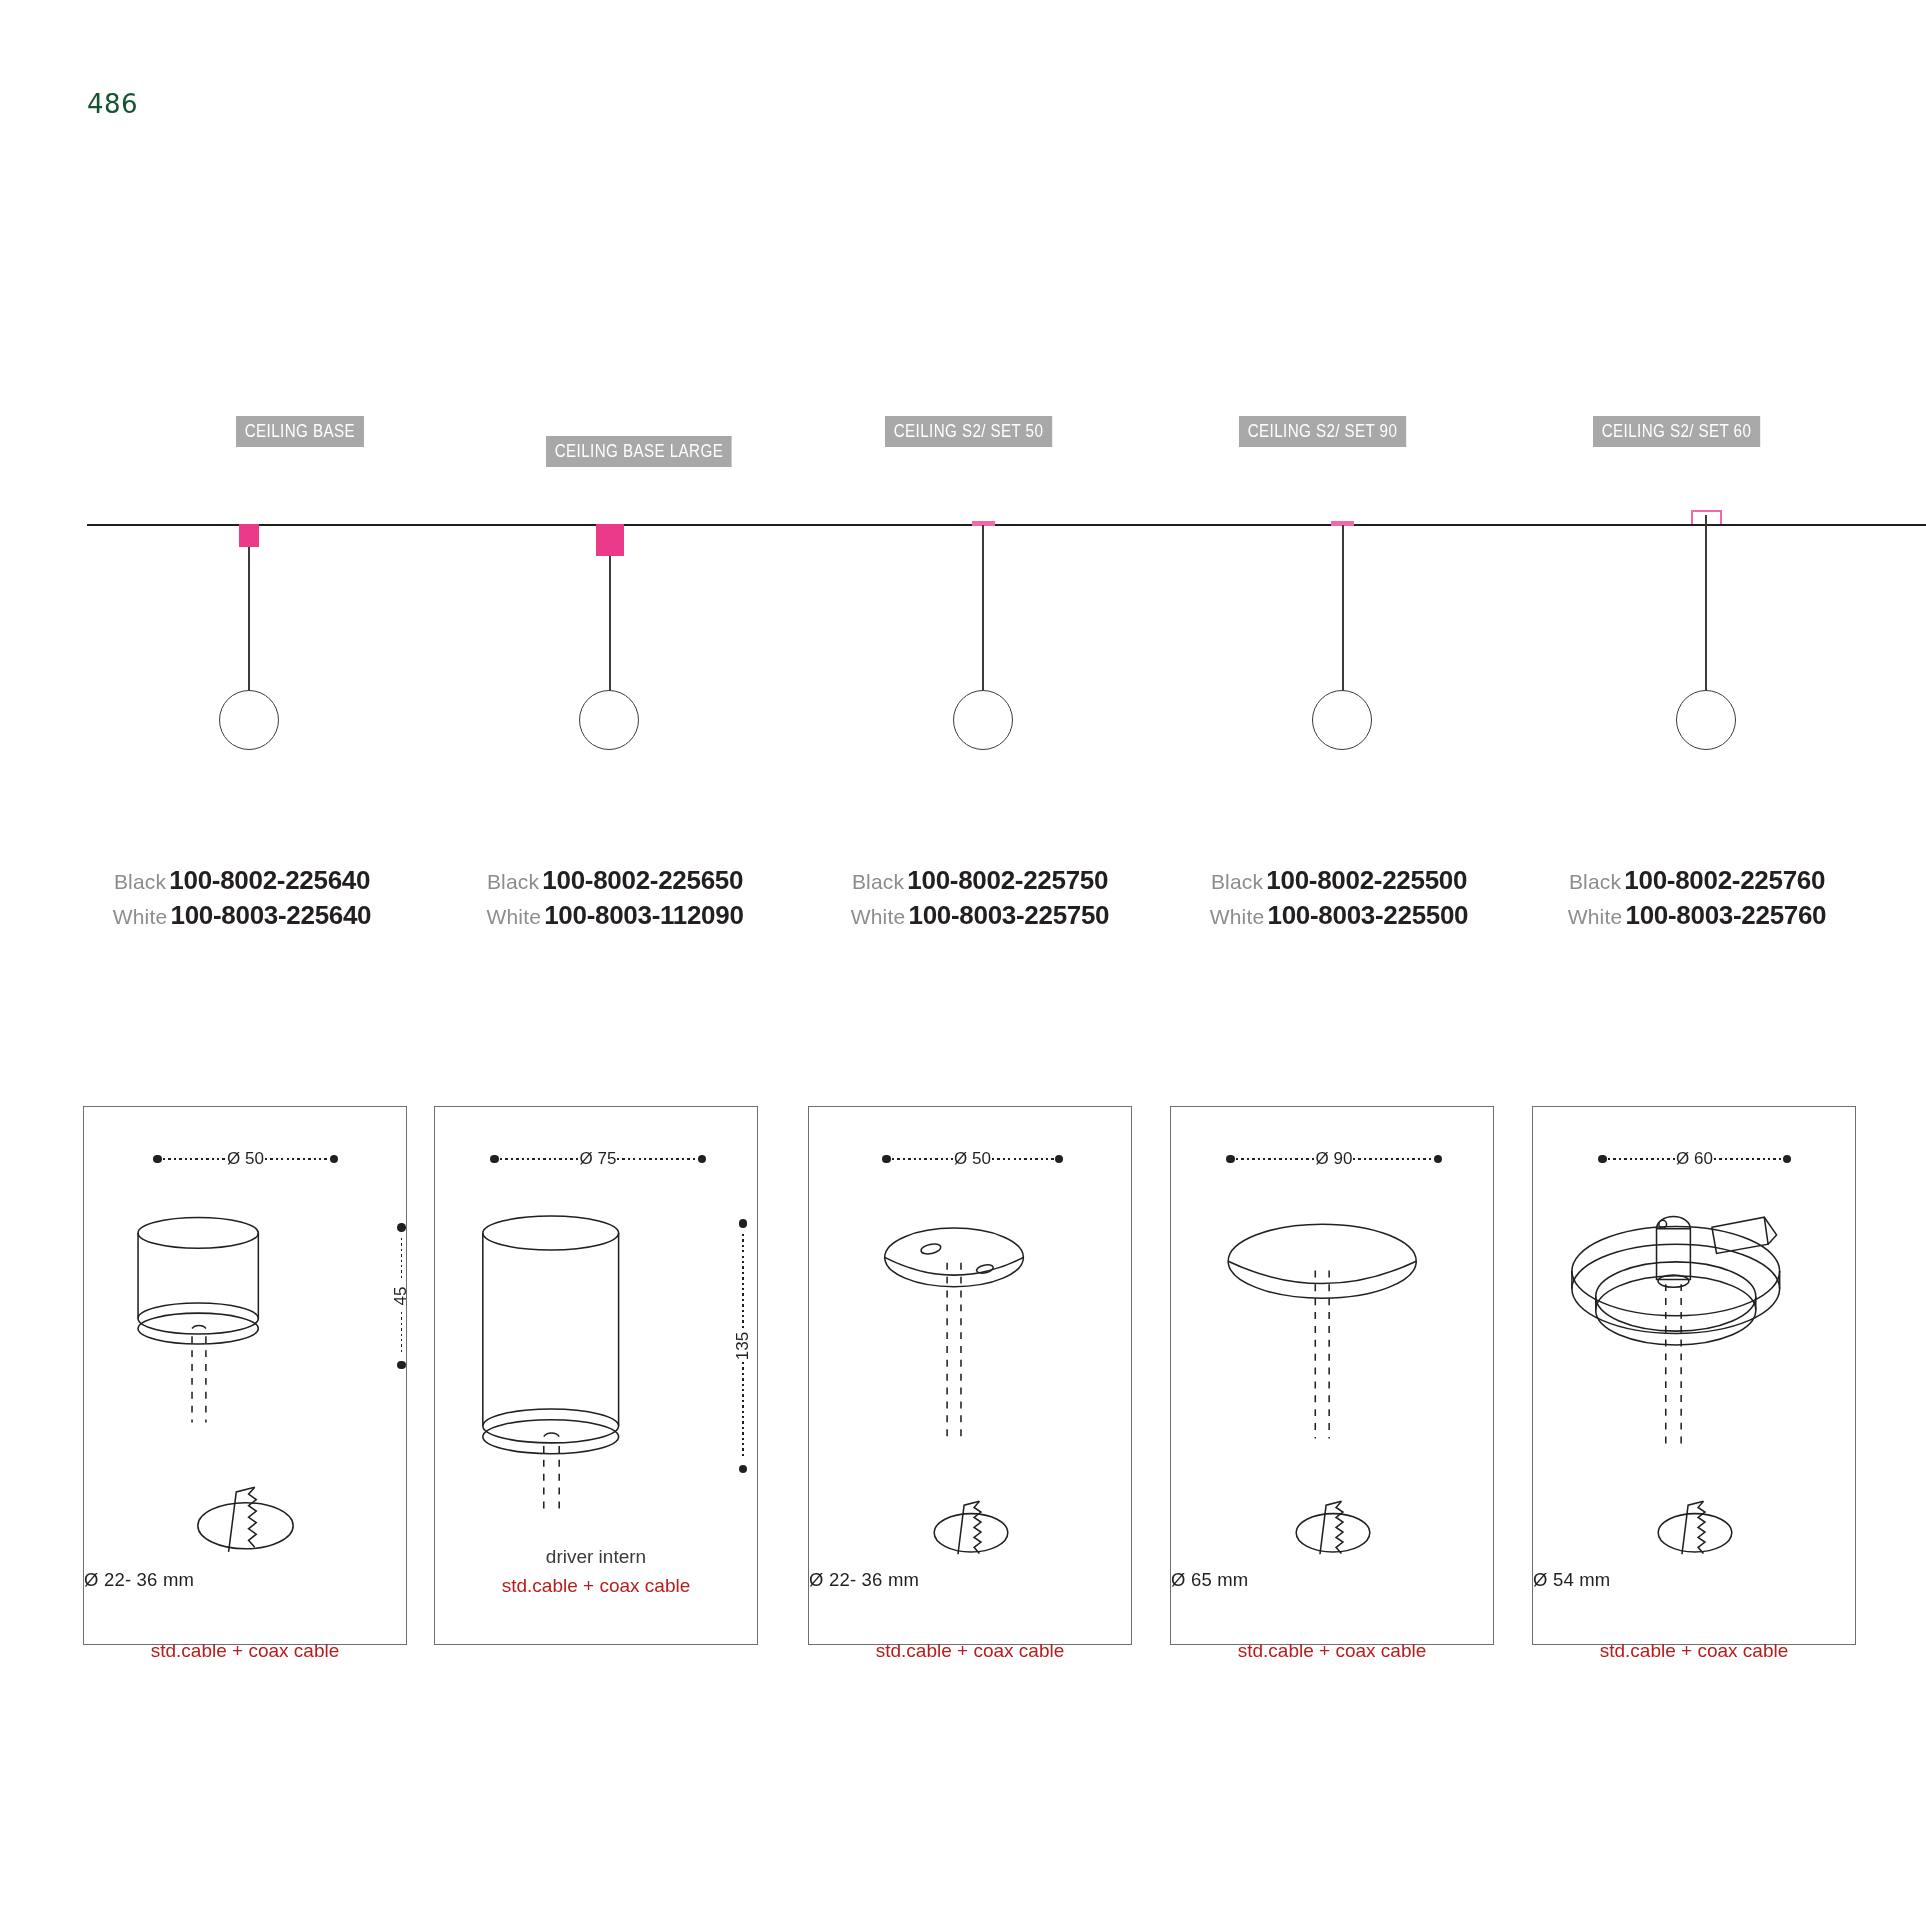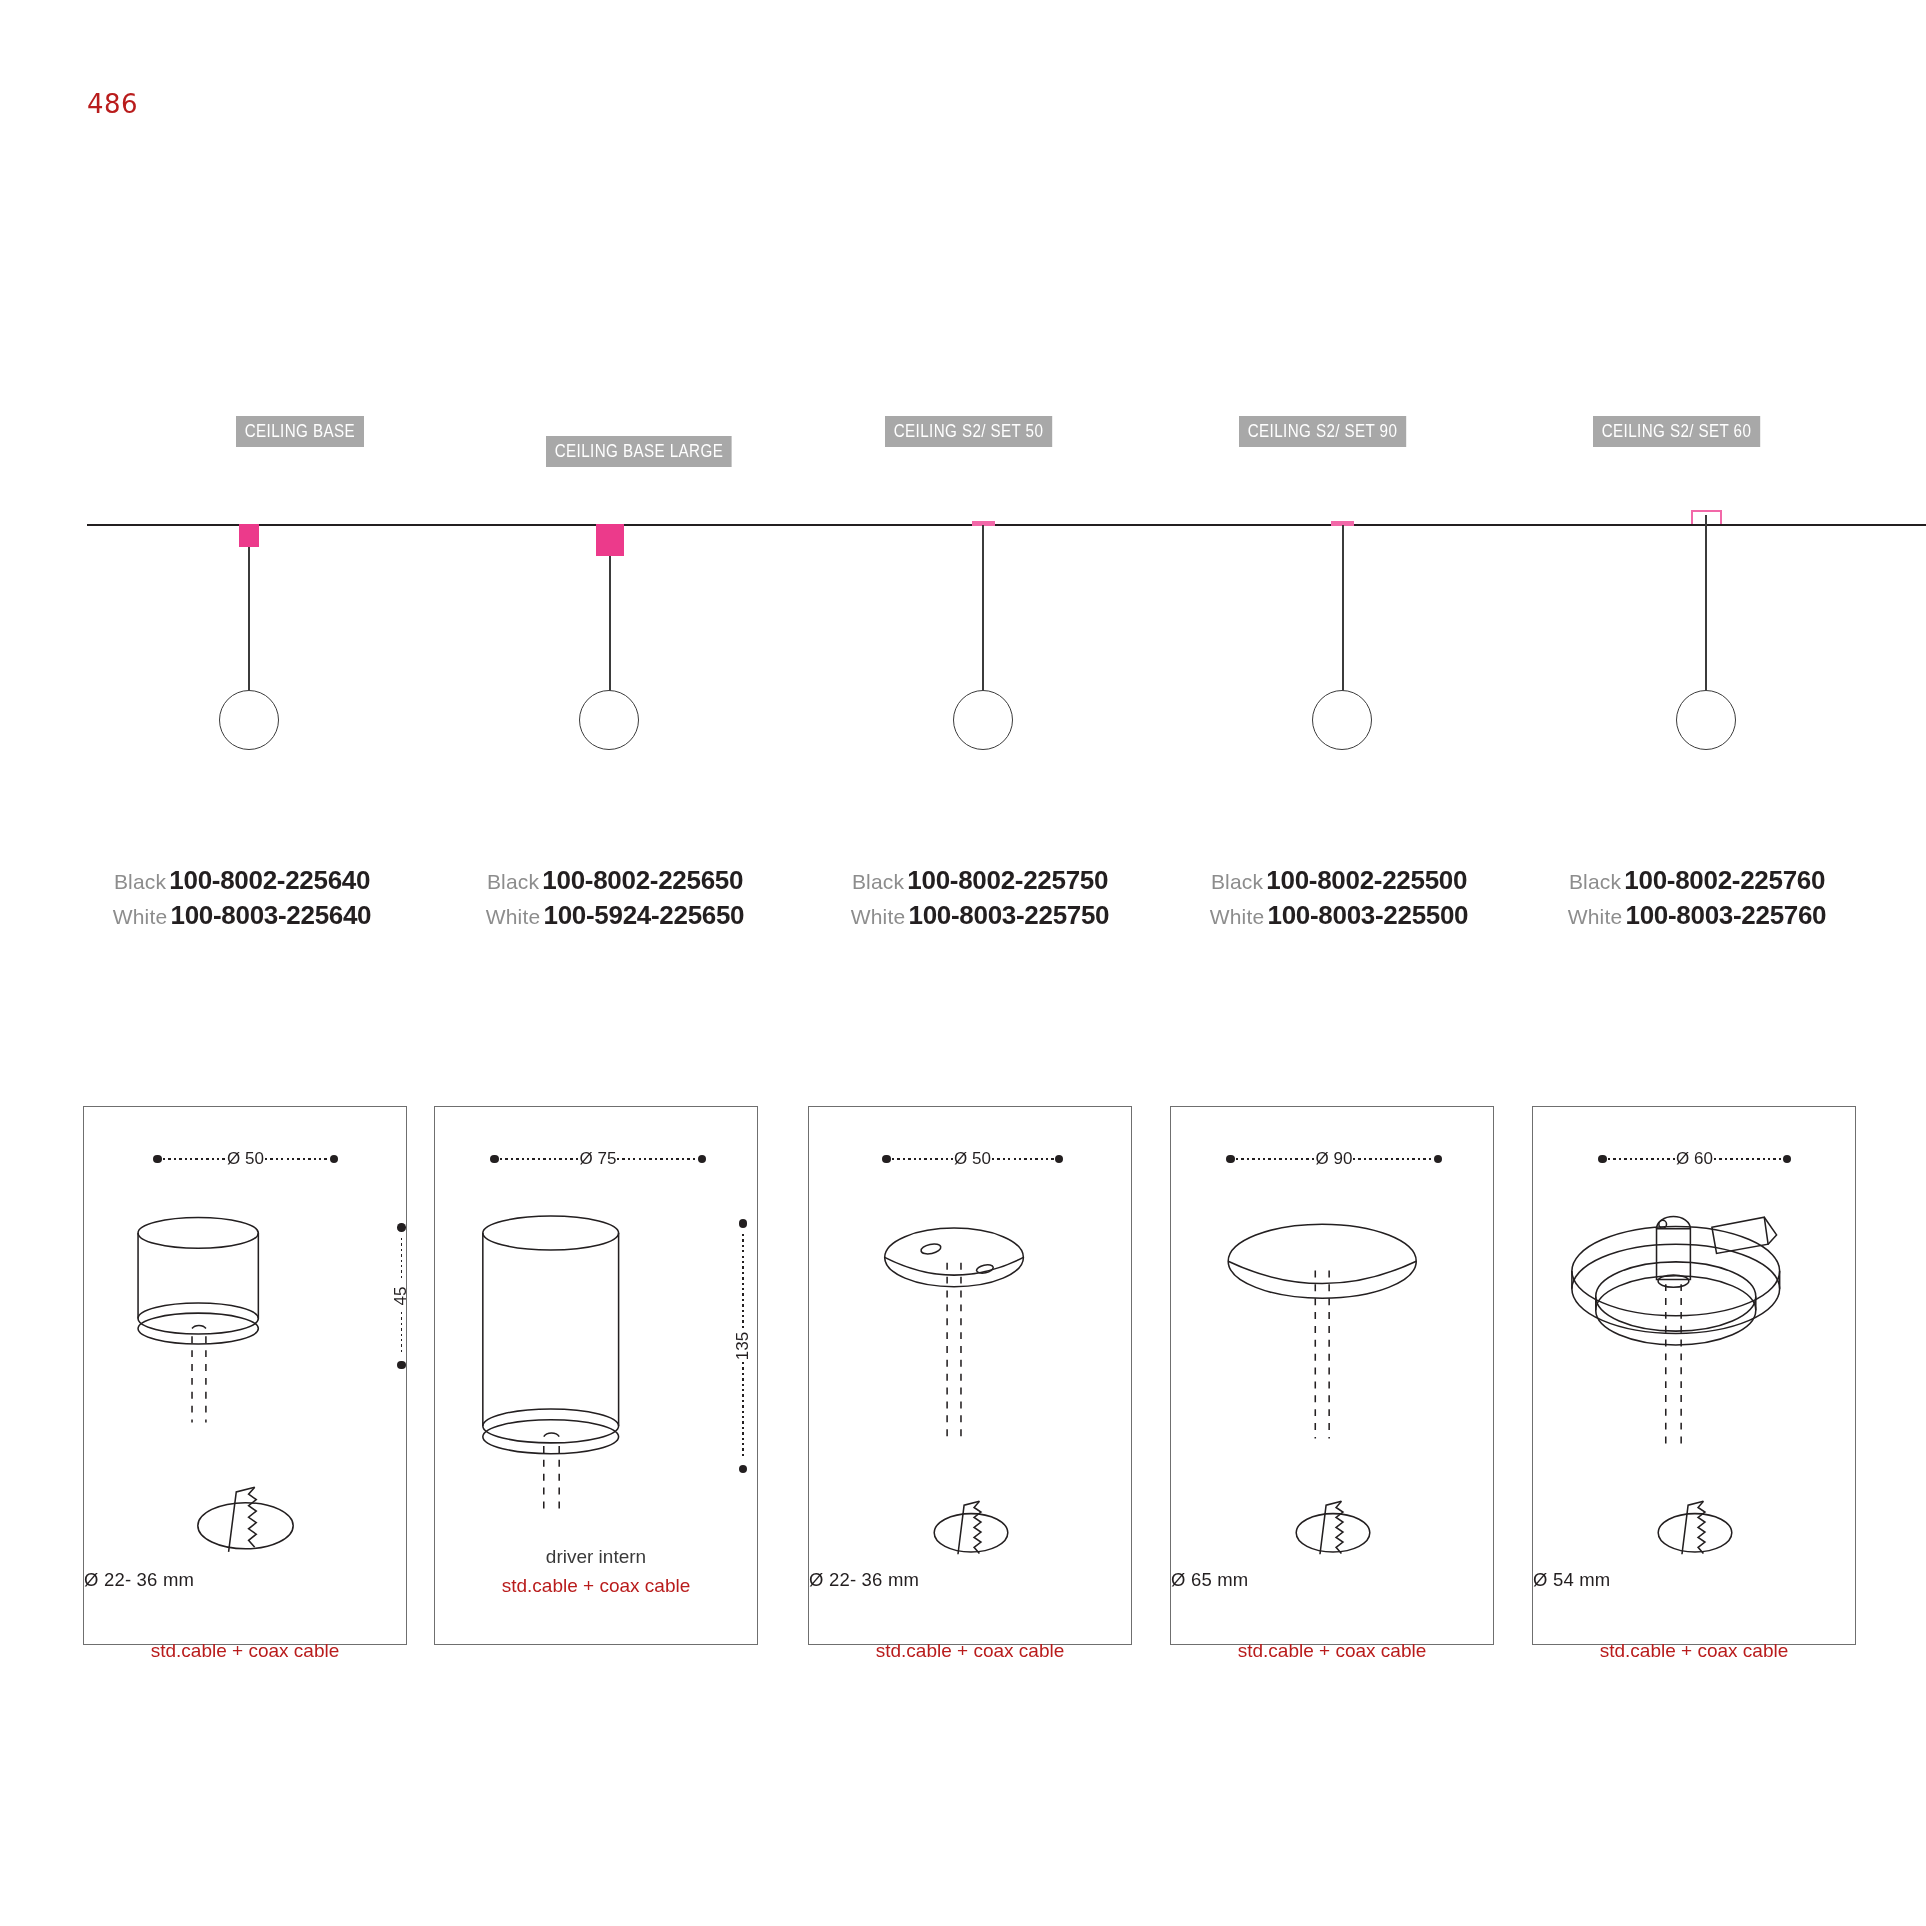--- a/index.html
+++ b/index.html
@@ -15,21 +15,21 @@
     color: #231f20;
   }
 
   
   .page-number {
     position: absolute;
     left: 87px;
     top: 89px;
     font-size: 26px;
     font-weight: 400;
-    color: #b91c1c;
+    color: #14532d;
     letter-spacing: 0.4px;
     font-family: "DejaVu Sans", sans-serif;
   }
 
   
   .schematic {
     position: absolute;
     left: 0;
     top: 416px;
     width: 1926px;
@@ -276,21 +276,21 @@
   <div class="art-row">
     <span class="art-label">White</span><span class="art-code">100-8003-225640</span>
   </div>
 </div>
 
 <div class="artnums" style="left:438px;">
   <div class="art-row">
     <span class="art-label">Black</span><span class="art-code">100-8002-225650</span>
   </div>
   <div class="art-row">
-    <span class="art-label">White</span><span class="art-code">100-5924-225650</span>
+    <span class="art-label">White</span><span class="art-code">100-8003-112090</span>
   </div>
 </div>
 
 <div class="artnums" style="left:803px;">
   <div class="art-row">
     <span class="art-label">Black</span><span class="art-code">100-8002-225750</span>
   </div>
   <div class="art-row">
     <span class="art-label">White</span><span class="art-code">100-8003-225750</span>
   </div>

